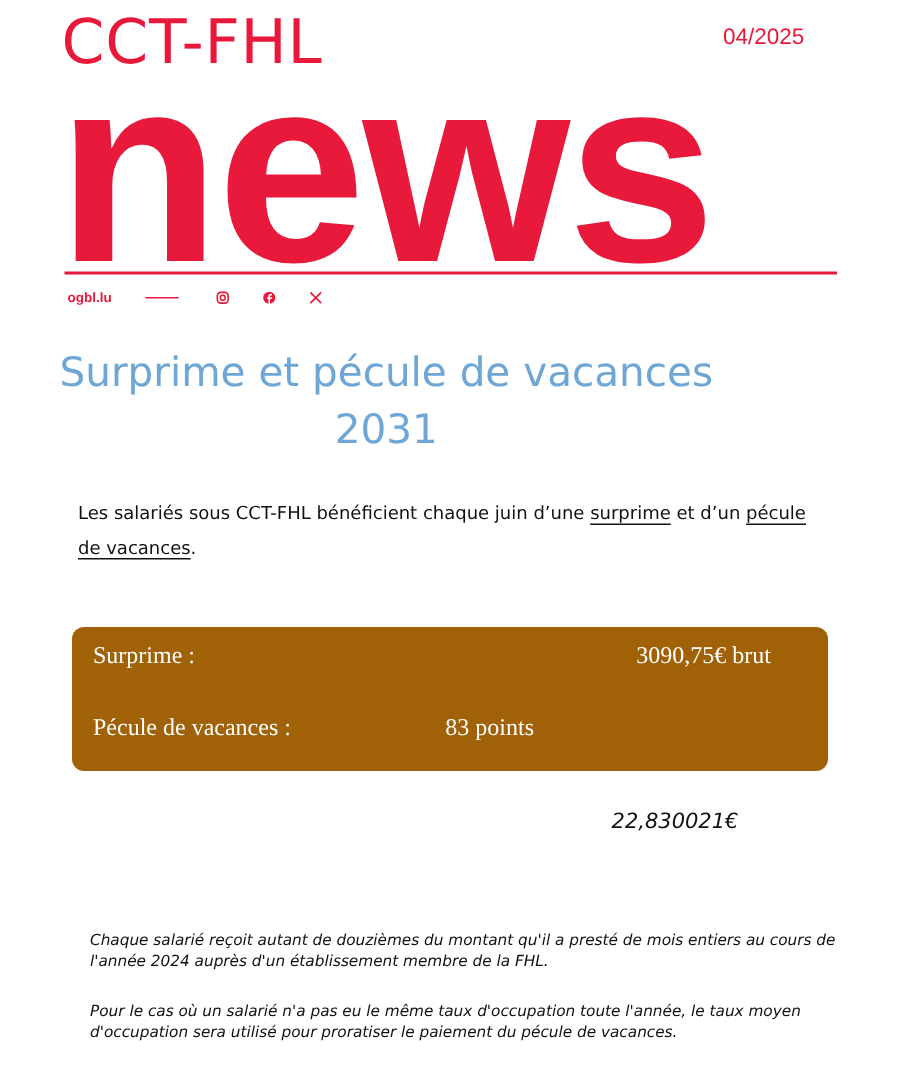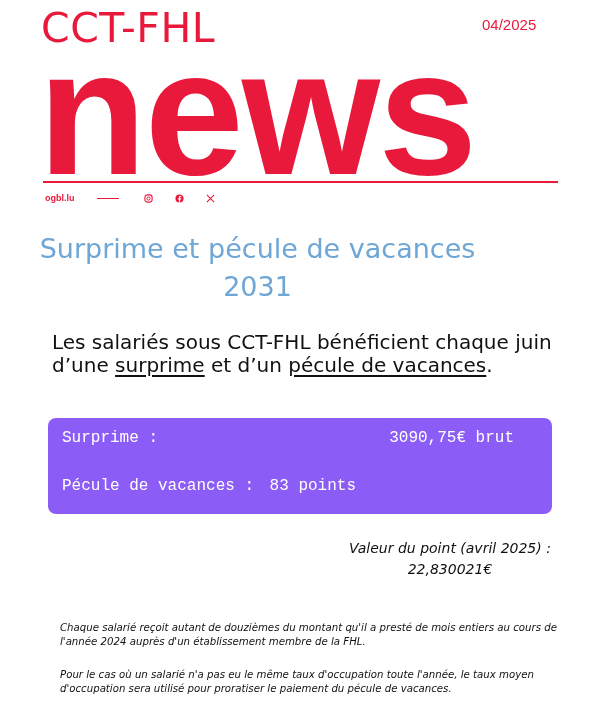--- a/index.html
+++ b/index.html
@@ -12,25 +12,25 @@
     .masthead { position: absolute; left: 38px; top: 24px; color: #e8193b;
                 font-family: "Liberation Sans", sans-serif; font-weight: 700;
                 font-size: 178px; line-height: 178px; letter-spacing: -2px; }
     .rule { position: absolute; left: 43px; top: 181px; width: 515px; height: 2px; background: #e8193b; }
     .social { position: absolute; left: 45px; top: 193px; display: flex; align-items: center; gap: 18px;
               font-size: 9px; color: #e8193b; font-family: "Liberation Sans", sans-serif; font-weight: 700; }
     .social .dash { width: 22px; height: 1px; background: #e8193b; margin: 0 4px; }
     .social .ic { width: 10px; height: 10px; display: inline-flex; align-items: center; justify-content: center; margin-left: 3px; }
     .title { position: absolute; left: 0; top: 230px; width: 515px; text-align: center;
              color: #6ea6d6; font-size: 27px; line-height: 38px; font-family: "DejaVu Sans", sans-serif; }
-    .intro { position: absolute; left: 52px; top: 331px; width: 500px; font-size: 20px; line-height: 23px;
+    .intro { position: absolute; left: 52px; top: 331px; width: 500px; font-size: 12px; line-height: 23px;
              color: #111; font-family: "DejaVu Sans", sans-serif; }
     .intro u { text-decoration: underline; text-underline-offset: 3px; }
-    .box { position: absolute; left: 48px; top: 418px; width: 504px; height: 96px; background: #8b5cf6;
-           border-radius: 8px; color: #fff; font-size: 16px; font-family: Liberation Mono, monospace; }
+    .box { position: absolute; left: 48px; top: 418px; width: 504px; height: 96px; background: #a16207;
+           border-radius: 8px; color: #fff; font-size: 16px; font-family: Liberation Serif, serif; }
     .row { position: absolute; left: 0; width: 100%; height: 22px; }
     .row .lbl { position: absolute; left: 14px; }
     .row .pts { position: absolute; right: 196px; }
     .row .amt { position: absolute; right: 38px; }
     .value { position: absolute; left: 330px; top: 538px; width: 240px; text-align: center;
              font-size: 14px; font-style: italic; line-height: 21px; color: #111; font-family: "DejaVu Sans", sans-serif; }
     .note { position: absolute; left: 60px; width: 500px; font-size: 10.2px; font-style: italic; line-height: 14px;
             color: #111; font-family: "DejaVu Sans", sans-serif; }
   </style>
 </head>
@@ -75,18 +75,17 @@
     <span class="lbl">Surprime :</span>
     <span class="amt">3090,75€ brut</span>
   </div>
   <div class="row" style="top:59px;">
     <span class="lbl">Pécule de vacances :</span>
     <span class="pts">83 points</span>
   </div>
 </div>
 
 <div class="value">
-  <div>Valeur du point (avril 2025) :</div>
   <div>22,830021€</div>
 </div>
 
 <div class="note" style="top:621px;">Chaque salarié reçoit autant de douzièmes du montant qu'il a presté de mois entiers au cours de l'année 2024 auprès d'un établissement membre de la FHL.</div>
 <div class="note" style="top:668px;">Pour le cas où un salarié n'a pas eu le même taux d'occupation toute l'année, le taux moyen d'occupation sera utilisé pour proratiser le paiement du pécule de vacances.</div>
 
 </body></html>

